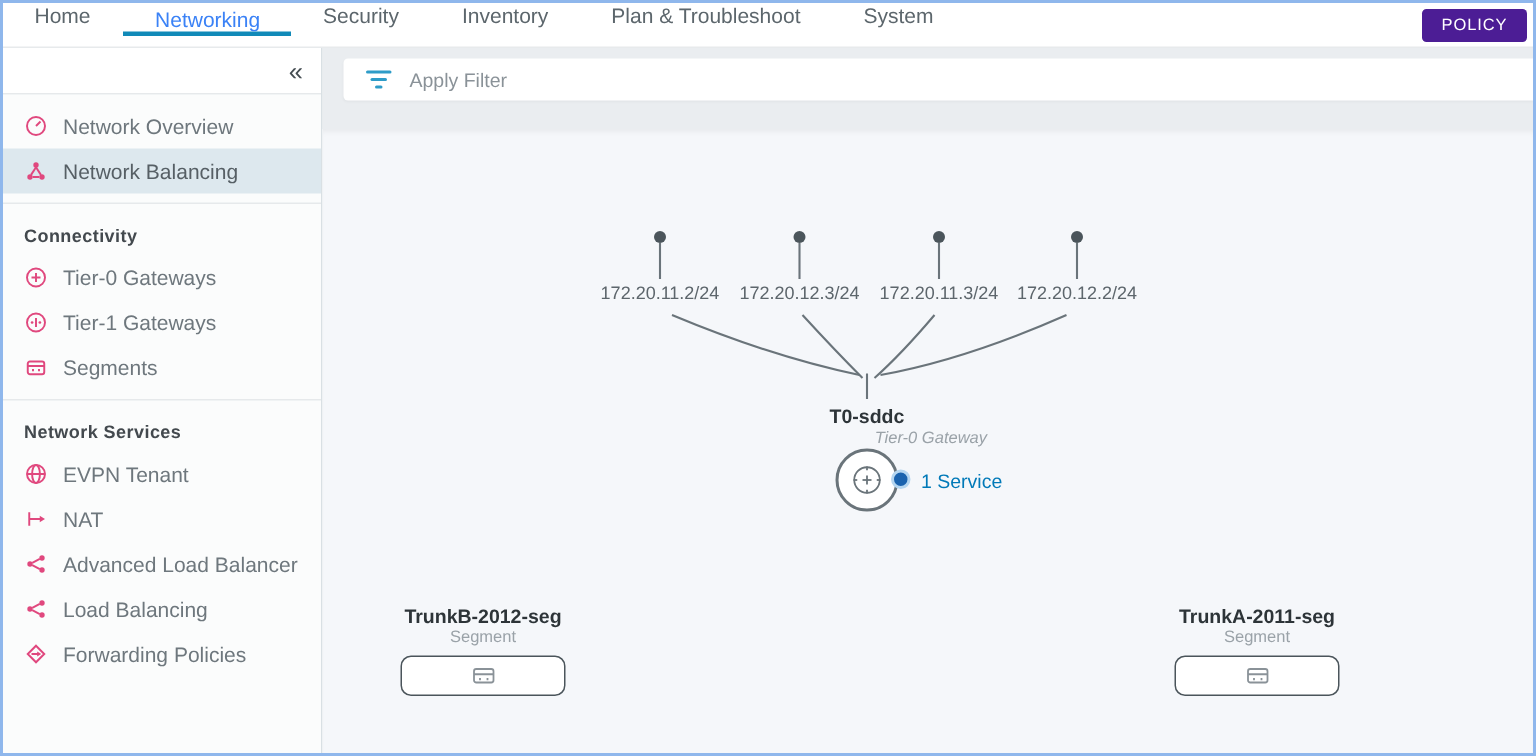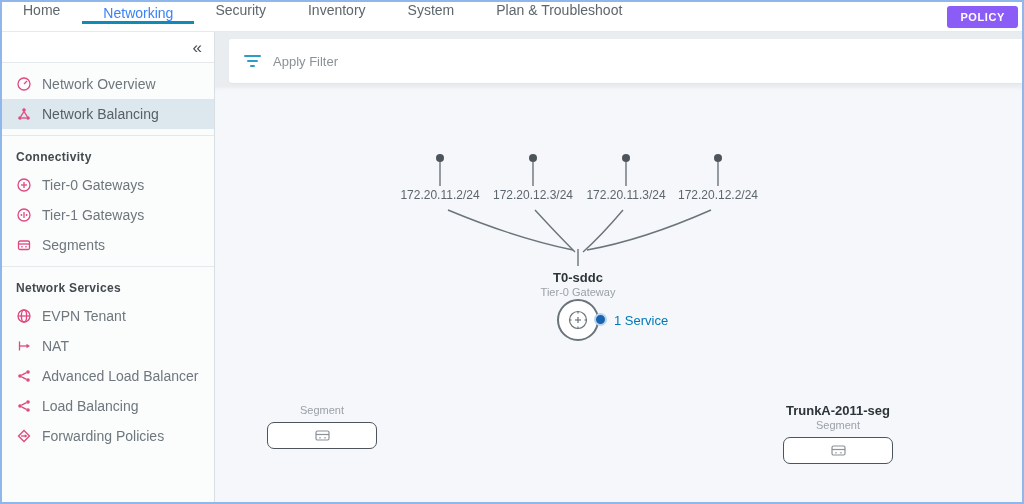--- a/index.html
+++ b/index.html
@@ -18,21 +18,21 @@
     border-bottom:1px solid #e7eaec; position:relative;
   }
   .nav-item {
     display:flex; align-items:center; padding:0 21px; font-size:14px;
     color:#5c666c; cursor:pointer; position:relative;
   }
   .nav-item.active { color:#3b82f6; border-bottom:3px solid #118ab8; padding-top:3px; }
   .nav-sep { width:1px; background:#dfe3e6; margin:7px 0; }
   .policy-btn {
     position:absolute; right:4px; top:4px; height:22px;
-    background:#8b5cf6; color:#fff; font-size:11px; font-weight:bold;
+    background:#4c1d95; color:#fff; font-size:11px; font-weight:normal;
     letter-spacing:0.6px; border:none; border-radius:3px; padding:0 13px; cursor:pointer;
   }
 
   
   .content { display:flex; height:470px; }
 
   
   .sidebar {
     width:213px; background:#fbfcfc; border-right:1px solid #d9e0e4;
     display:flex; flex-direction:column; font-size:14px;
@@ -53,21 +53,21 @@
     padding:0 14px; color:#6e777d; cursor:pointer;
   }
   .sb-item.selected { background:#dde8ee; color:#565f65; }
   .sb-icon { width:16px; height:16px; flex:0 0 16px; display:flex; align-items:center; }
   .sb-icon svg { width:16px; height:16px; stroke:#e0487e; fill:none; stroke-width:1.3; }
   .sb-icon svg .fillp { fill:#e0487e; stroke:none; }
 
   
   .main { flex:1; position:relative; background:#eaedf0; }
   .filter-bar {
-    position:absolute; top:7px; left:14px; right:0; height:44px;
+    position:absolute; top:7px; left:14px; right:0; height:28px;
     background:#fff; border-radius:3px 0 0 3px;
     display:flex; align-items:center; padding:0 14px; gap:12px;
     box-shadow:0 1px 2px rgba(0,0,0,0.04);
   }
   .filter-icon { display:flex; flex-direction:column; gap:2.5px; align-items:center; width:18px; cursor:pointer; }
   .filter-icon span { height:2.5px; background:#2e9cc8; border-radius:1px; display:block; }
   .filter-icon .b1 { width:17px; } .filter-icon .b2 { width:11px; } .filter-icon .b3 { width:5px; }
   .filter-label { font-size:13px; color:#8a9298; }
 
   .canvas {
@@ -80,22 +80,22 @@
 
   .ip-label {
     position:absolute; width:130px; margin-left:-65px; text-align:center;
     font-size:12px; color:#5d666c;
   }
   .gw-name {
     position:absolute; width:160px; margin-left:-80px; text-align:center;
     font-size:13px; font-weight:bold; color:#2d3438;
   }
   .gw-type {
-    position:absolute; width:160px; margin-left:-80px; text-align:center;
-    font-size:11px; color:#9aa2a8;
+    position:absolute; width:160px; margin-left:-80px; text-align:right;
+    font-size:11px; color:#9aa2a8;font-style:italic;
   }
   .gw-node {
     position:absolute; width:42px; height:42px; border:2px solid #6a747a;
     border-radius:50%; background:#fff; display:flex; align-items:center;
     justify-content:center; cursor:pointer;
   }
   .gw-node svg { stroke:#6a747a; fill:none; stroke-width:1.2; }
   .svc-badge {
     position:absolute; width:13px; height:13px; border-radius:50%;
     background:#1b63ae; border:2px solid #b5d6f0; cursor:pointer;
@@ -114,22 +114,22 @@
 </style>
 </head>
 <body>
 
 <div class="topnav">
   <div class="nav-item">Home</div>
   <div class="nav-sep"></div>
   <div class="nav-item active">Networking</div>
   <div class="nav-item">Security</div>
   <div class="nav-item">Inventory</div>
+  <div class="nav-item">Plan &amp; Troubleshoot</div>
   <div class="nav-item">System</div>
-  <div class="nav-item">Plan &amp; Troubleshoot</div>
   <button class="policy-btn">POLICY</button>
 </div>
 
 <div class="content">
 
   <div class="sidebar">
     <div class="sb-header">
       <span class="collapse">«</span>
     </div>
 
@@ -300,20 +300,21 @@
           <line x1="12" y1="3" x2="12" y2="5.5"></line>
             <line x1="12" y1="18.5" x2="12" y2="21"></line>
           <line x1="3" y1="12" x2="5.5" y2="12"></line>
             <line x1="18.5" y1="12" x2="21" y2="12"></line>
         </svg>
       </div>
       <div class="svc-badge" style="left:379px; top:227px;"></div>
       <div class="svc-label" style="left:399px; top:227px;">1 Service</div>
 
       <div class="segment" style="left:32px; top:317px;">
+        <div class="seg-name">TrunkB-2012-seg</div>
         <div class="seg-type">Segment</div>
         <div class="seg-box">
           <svg width="17" height="15" viewBox="0 0 17 15">
             <rect x="2" y="3" width="13" height="9" rx="1.5"></rect>
               <line x1="2" y1="6.5" x2="15" y2="6.5"></line>
               <line x1="6" y1="9" x2="6" y2="10.5"></line>
               <line x1="11" y1="9" x2="11" y2="10.5"></line>
           </svg>
         </div>
       </div>

